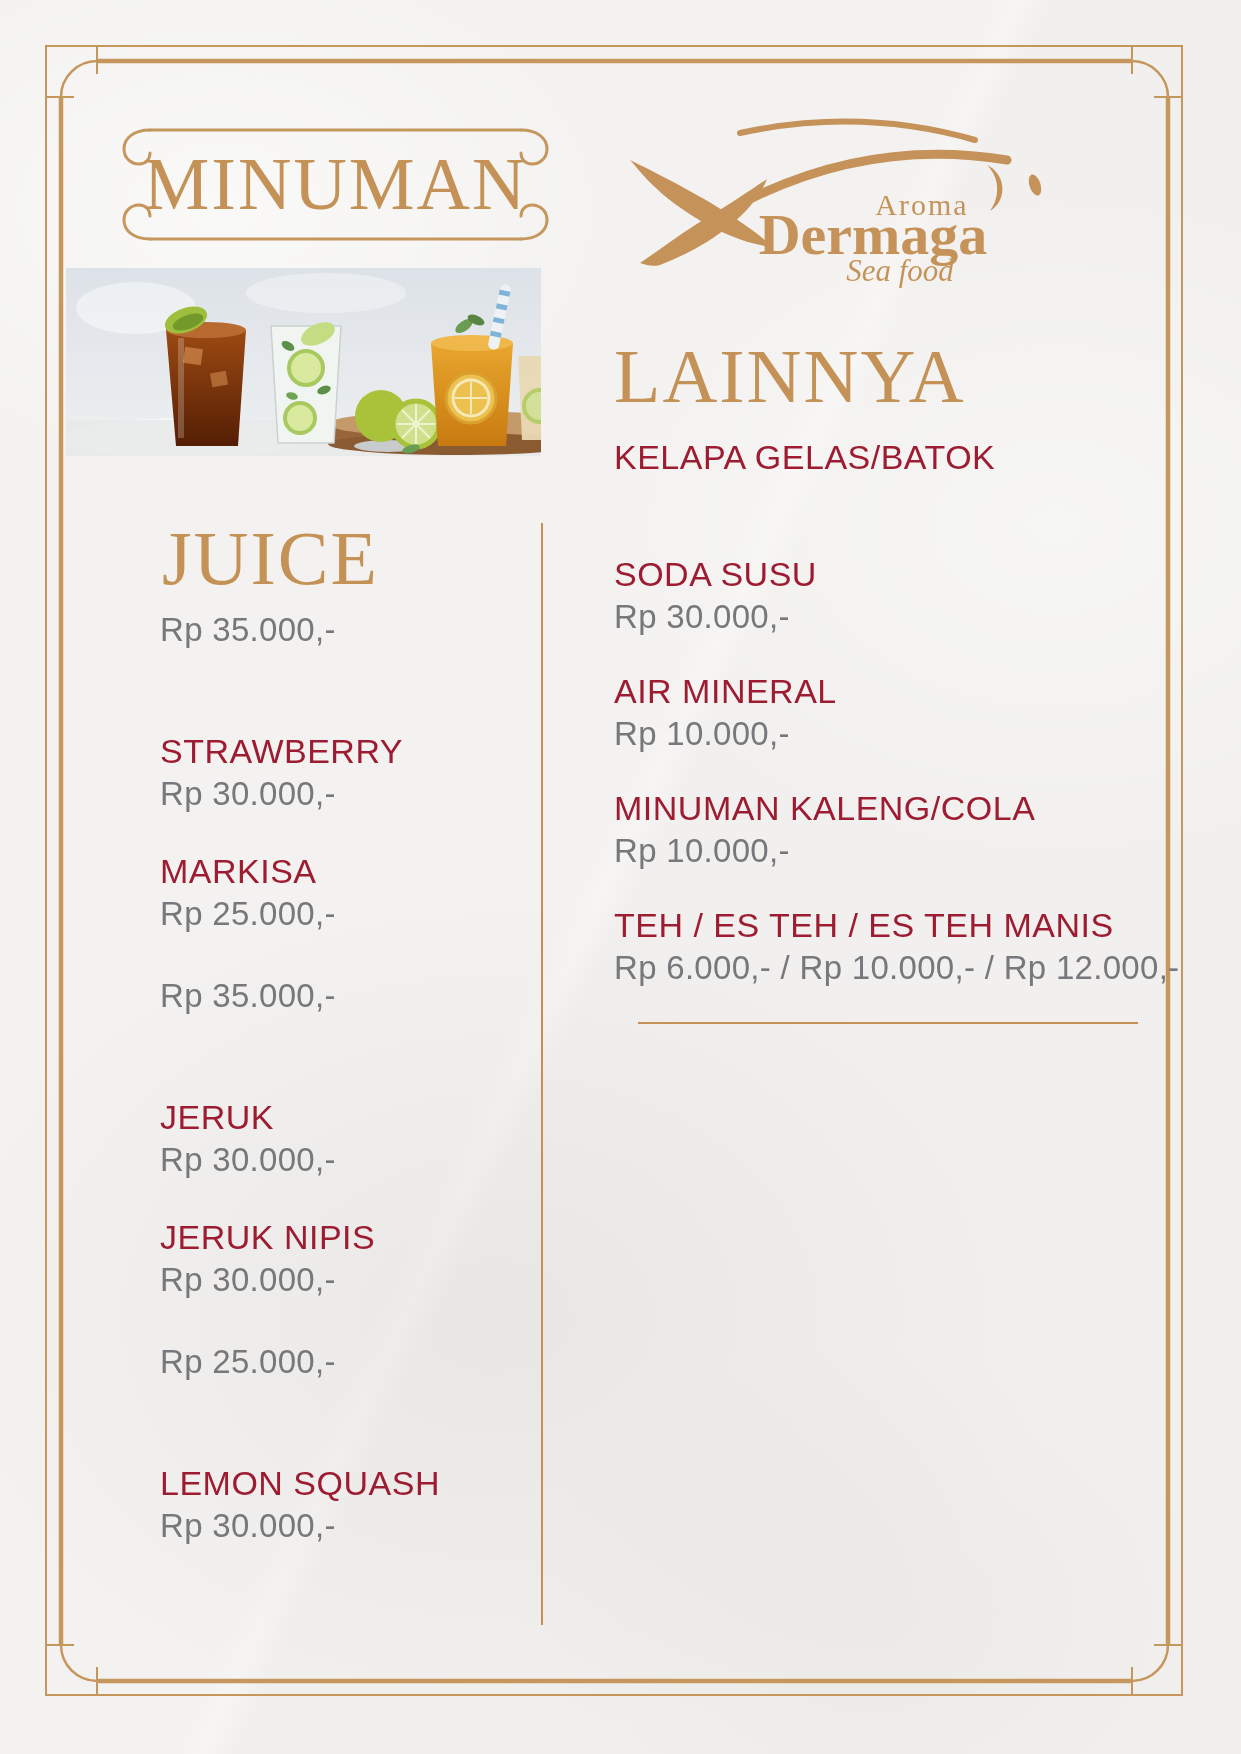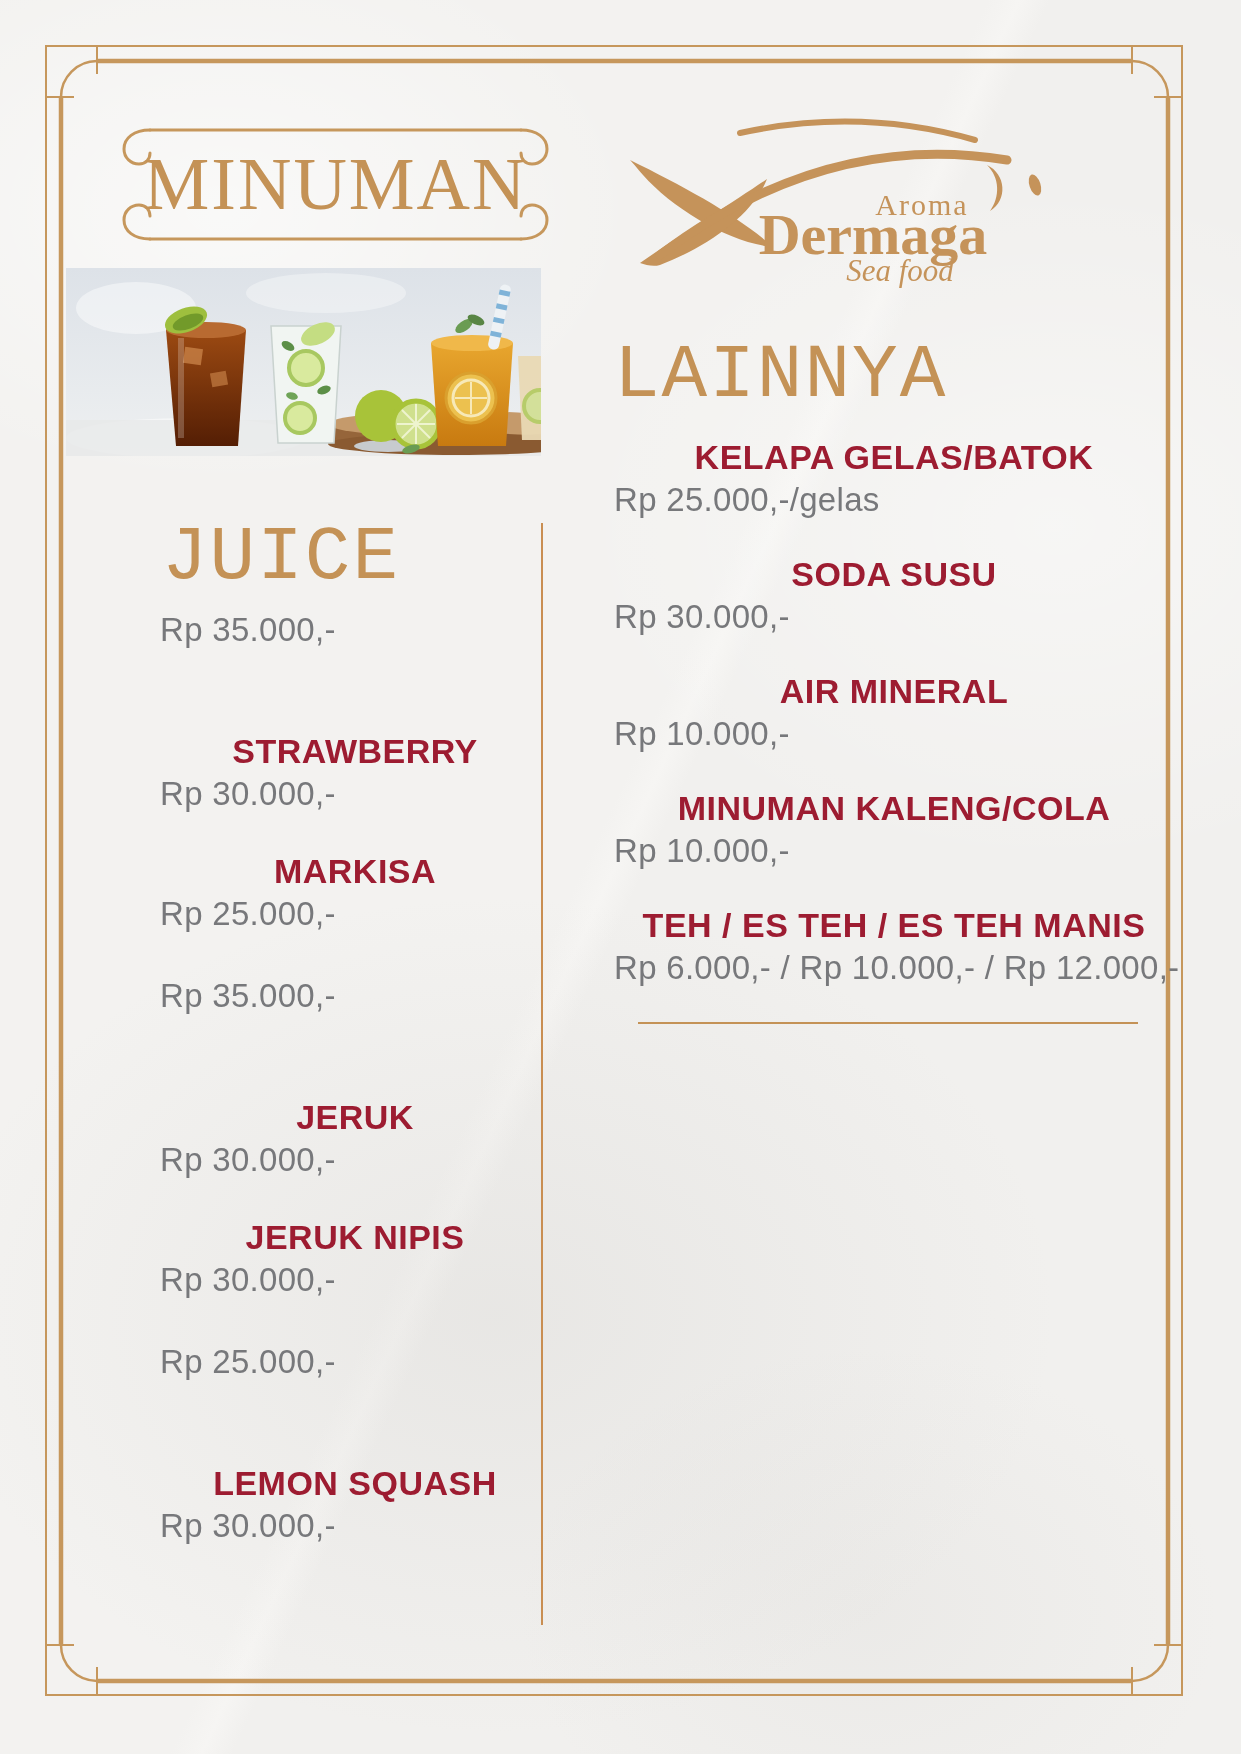--- a/index.html
+++ b/index.html
@@ -24,33 +24,33 @@
     display:flex;align-items:center;justify-content:center;
     font-family:"Liberation Serif","DejaVu Serif",serif;
     font-size:74px;color:#c49256;letter-spacing:2px;font-weight:normal;margin:0;
   }
   
   .logo-svg{position:absolute;left:615px;top:105px;}
   
   .photo{position:absolute;left:66px;top:268px;width:475px;height:188px;}
   
   .section-heading{
-    font-family:Liberation Mono, monospace;font-weight:normal;
+    font-family:Liberation Serif, serif;font-weight:normal;
     font-size:76px;line-height:80px;color:#c49256;letter-spacing:2px;margin:0;
   }
   .col-left{position:absolute;left:160px;top:518px;width:390px;}
   .col-left .section-heading{margin-bottom:14px;margin-left:2px;}
   .col-right{position:absolute;left:614px;top:336px;width:560px;}
   .col-right .section-heading{margin-bottom:22px;}
   .menu-item{display:block;}
   .col-left .menu-item{height:120px;}
   .col-right .menu-item{height:117px;}
   .item-name{
-    font-size:34px;font-weight:bold;color:#9d1c31;letter-spacing:.5px;
-    line-height:38px;white-space:nowrap;text-align:center;
+    font-size:34px;font-weight:normal;color:#9d1c31;letter-spacing:.5px;
+    line-height:38px;white-space:nowrap;
   }
   .item-price{
     font-size:33px;color:#77787b;letter-spacing:.3px;line-height:36px;
     margin-top:6px;white-space:nowrap;
   }
   .v-divider{position:absolute;left:541px;top:523px;width:2px;height:1102px;background:#c98e52;}
   .h-rule{position:absolute;left:638px;top:1022px;width:500px;height:2px;background:#c49256;}
 </style>
 </head>
 <body>
@@ -226,21 +226,20 @@
       <div class="item-price">Rp 30.000,-</div>
     </div>
   </div>
 
   <div class="v-divider"></div>
 
   <div class="col-right">
     <h2 class="section-heading">LAINNYA</h2>
     <div class="menu-item">
       <div class="item-name">KELAPA GELAS/BATOK</div>
-      <div class="item-price">Rp 25.000,-/gelas</div>
     </div>
     <div class="menu-item">
       <div class="item-name">SODA SUSU</div>
       <div class="item-price">Rp 30.000,-</div>
     </div>
     <div class="menu-item">
       <div class="item-name">AIR MINERAL</div>
       <div class="item-price">Rp 10.000,-</div>
     </div>
     <div class="menu-item">

